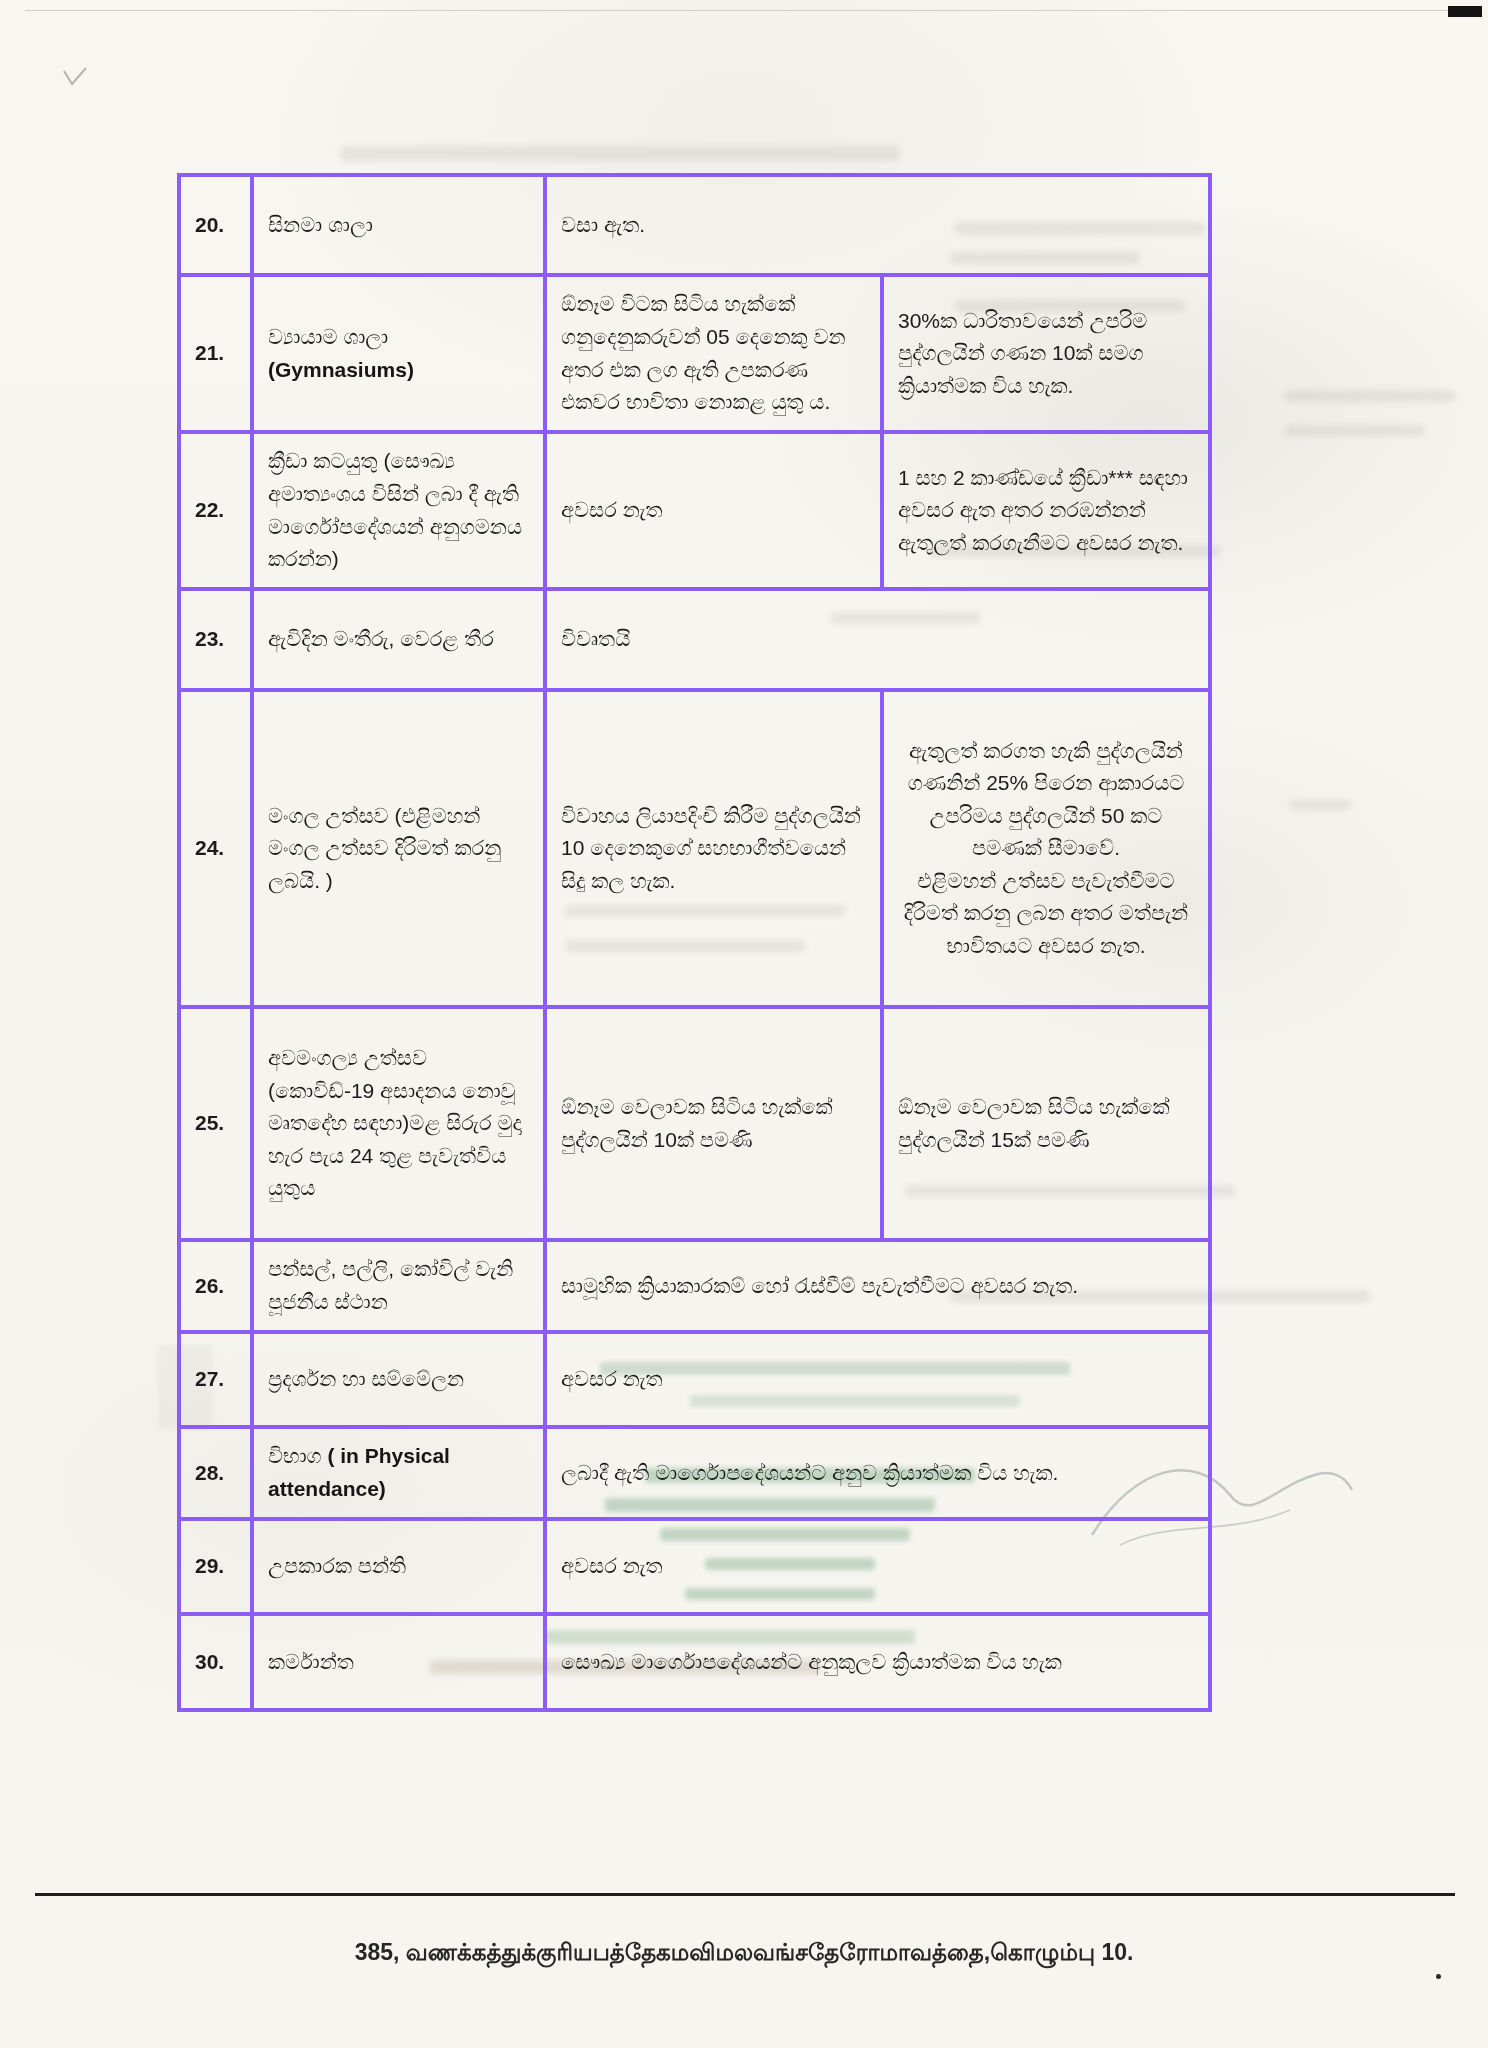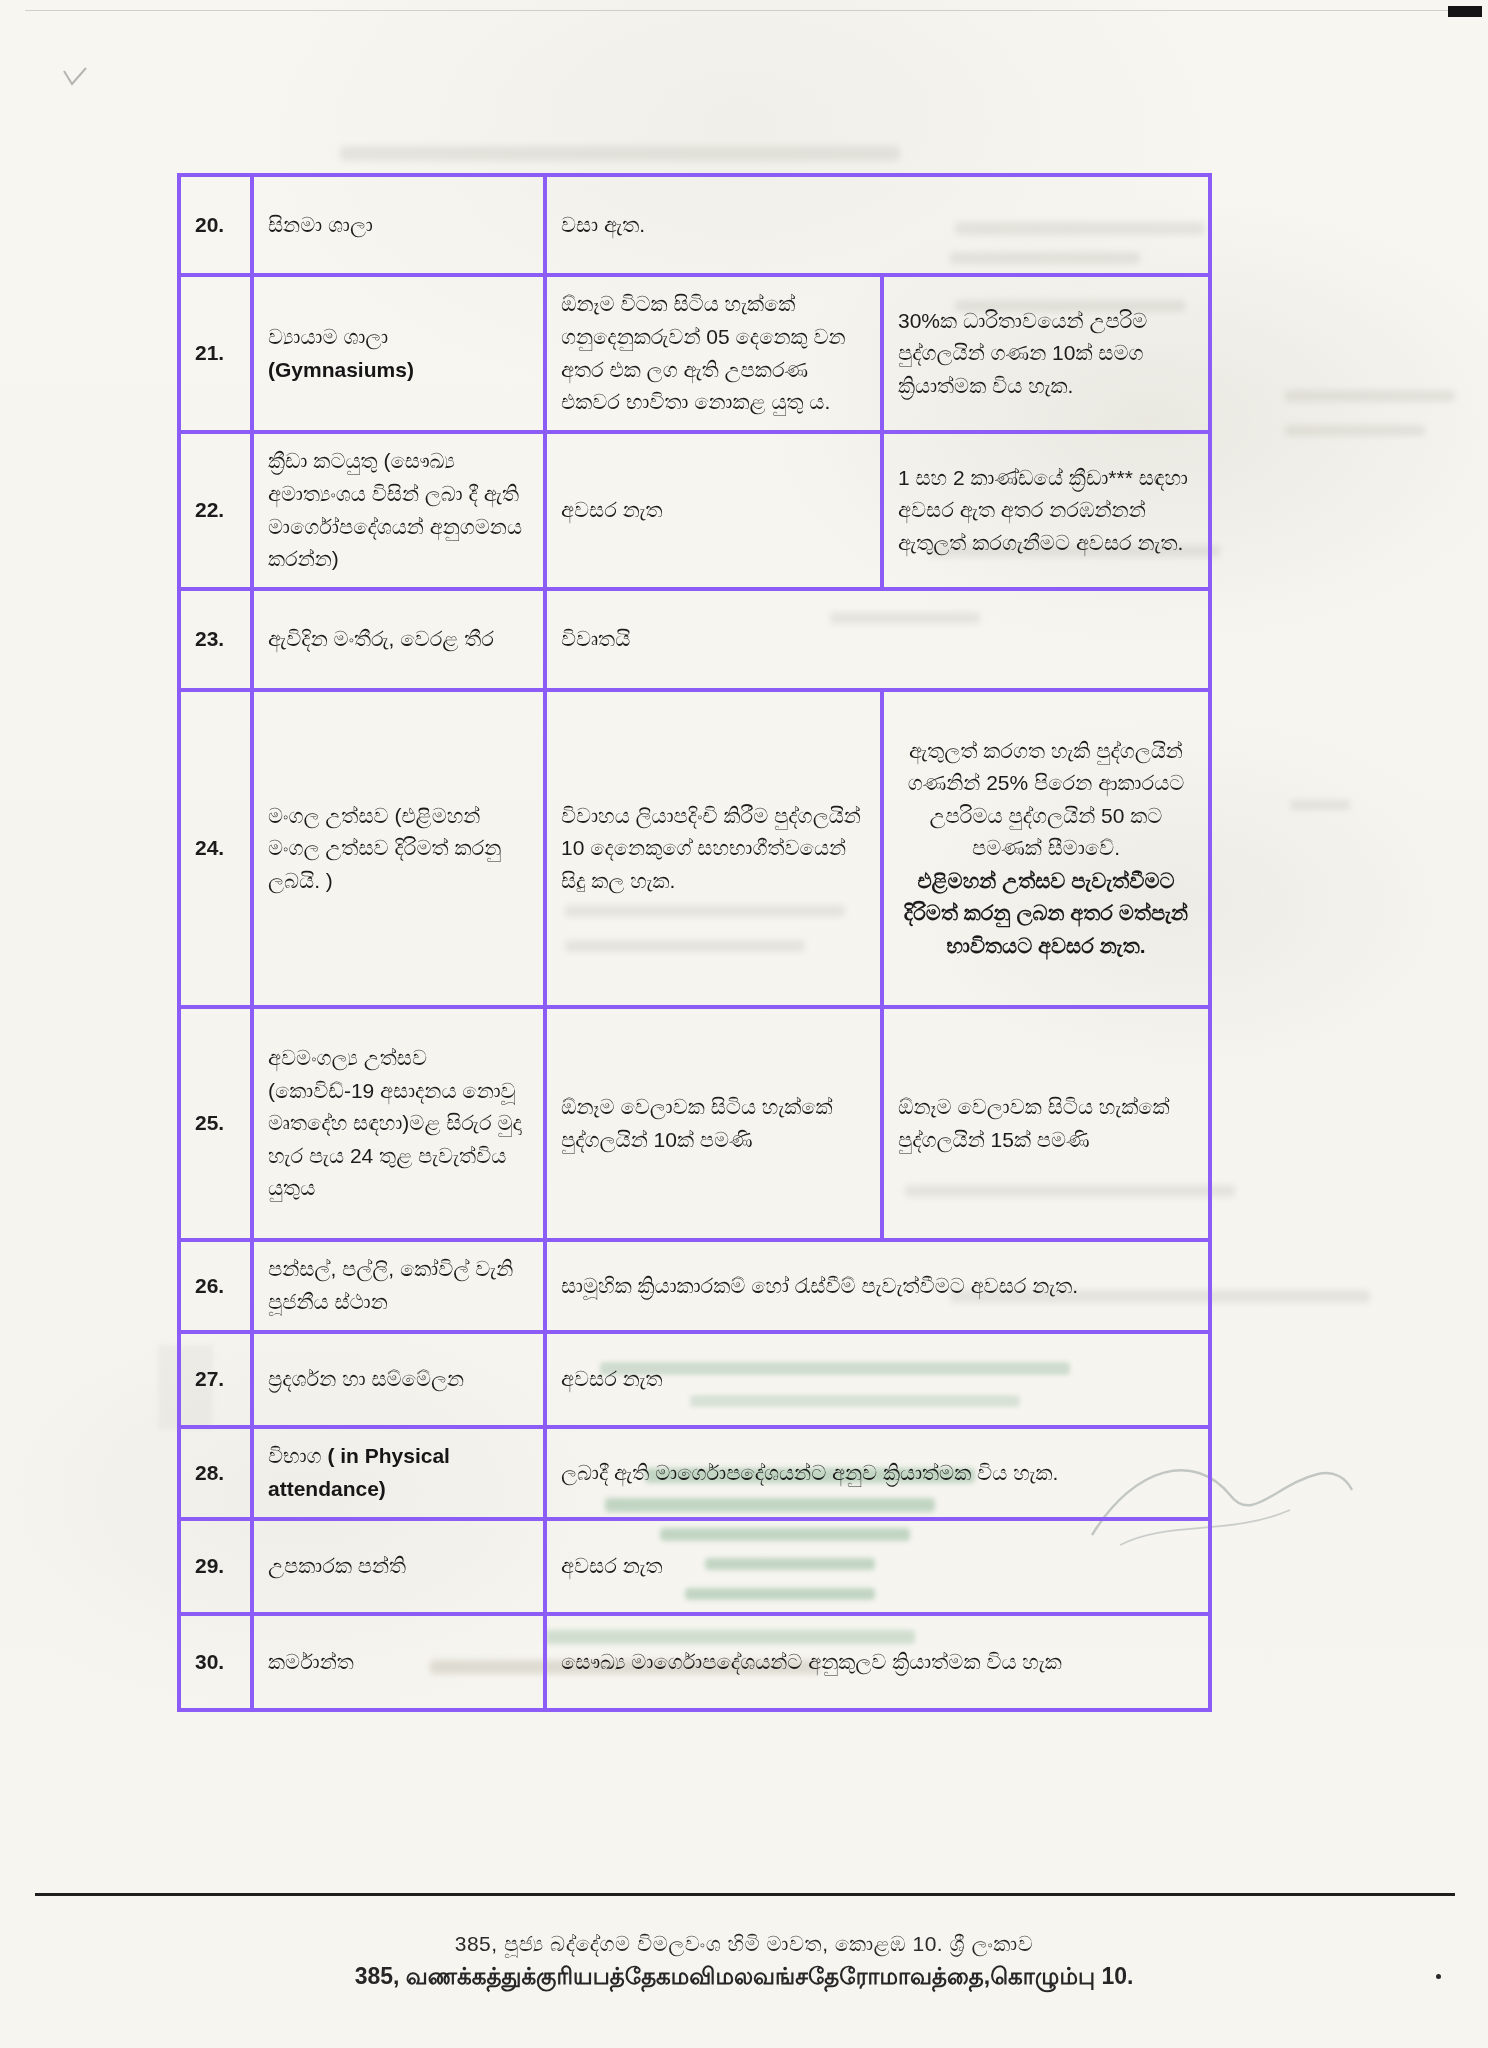--- a/index.html
+++ b/index.html
@@ -33,21 +33,21 @@
   .doc-table td{
     border:4px solid #8b5cf6;
     vertical-align:middle;
     padding:10px 14px;
     font-size:21px;line-height:1.55;color:#1c1c1c;
     overflow:hidden;
   }
   .c-num{font-weight:bold;font-size:22px;padding-left:20px;color:#101010;}
   .c-place{padding-left:16px;}
   .latin-bold{font-weight:bold;font-size:21px;color:#161616;}
-  .p2{margin-top:30px;font-weight:bold;}
+  .p2{margin-top:30px;}
   .cell-p{margin:0;text-align:center;}
   
   .footer-rule{position:absolute;left:35px;top:1893px;width:1420px;height:3px;background:#1e1e1e;}
   .footer{position:absolute;left:0;top:1932px;width:1488px;text-align:center;}
   .footer .f-si{font-size:21px;color:#2a2a2a;letter-spacing:.5px;}
   .footer .f-ta{font-size:23px;color:#262626;margin-top:7px;font-weight:bold;}
   .footer .f-en{font-family:"Liberation Serif","DejaVu Serif",serif;font-size:22px;color:#1d1d1d;margin-top:6px;}
 </style>
 </head>
 <body>
@@ -173,16 +173,15 @@
   <tr style="height:96px">
     <td class="c-num">30.</td>
     <td class="c-place">කර්මාන්ත</td>
     <td colspan="2">සෞඛ්‍ය මාර්ගොපදේශයන්ට අනුකුලව ක්‍රියාත්මක විය හැක</td>
   </tr>
 </tbody>
   </table>
 
 <div class="footer-rule"></div>
 <div class="footer">
-  <div class="f-si">385, පූජ්‍ය බද්දේගම විමලවංශ හිමි මාවත, කොළඹ 10. ශ්‍රී ලංකාව</div>
   <div class="f-ta">385, வணக்கத்துக்குரியபத்தேகமவிமலவங்சதேரோமாவத்தை,கொழும்பு  10.</div>
 </div>
 <div class="dot-br"></div>
 
 </body></html>

